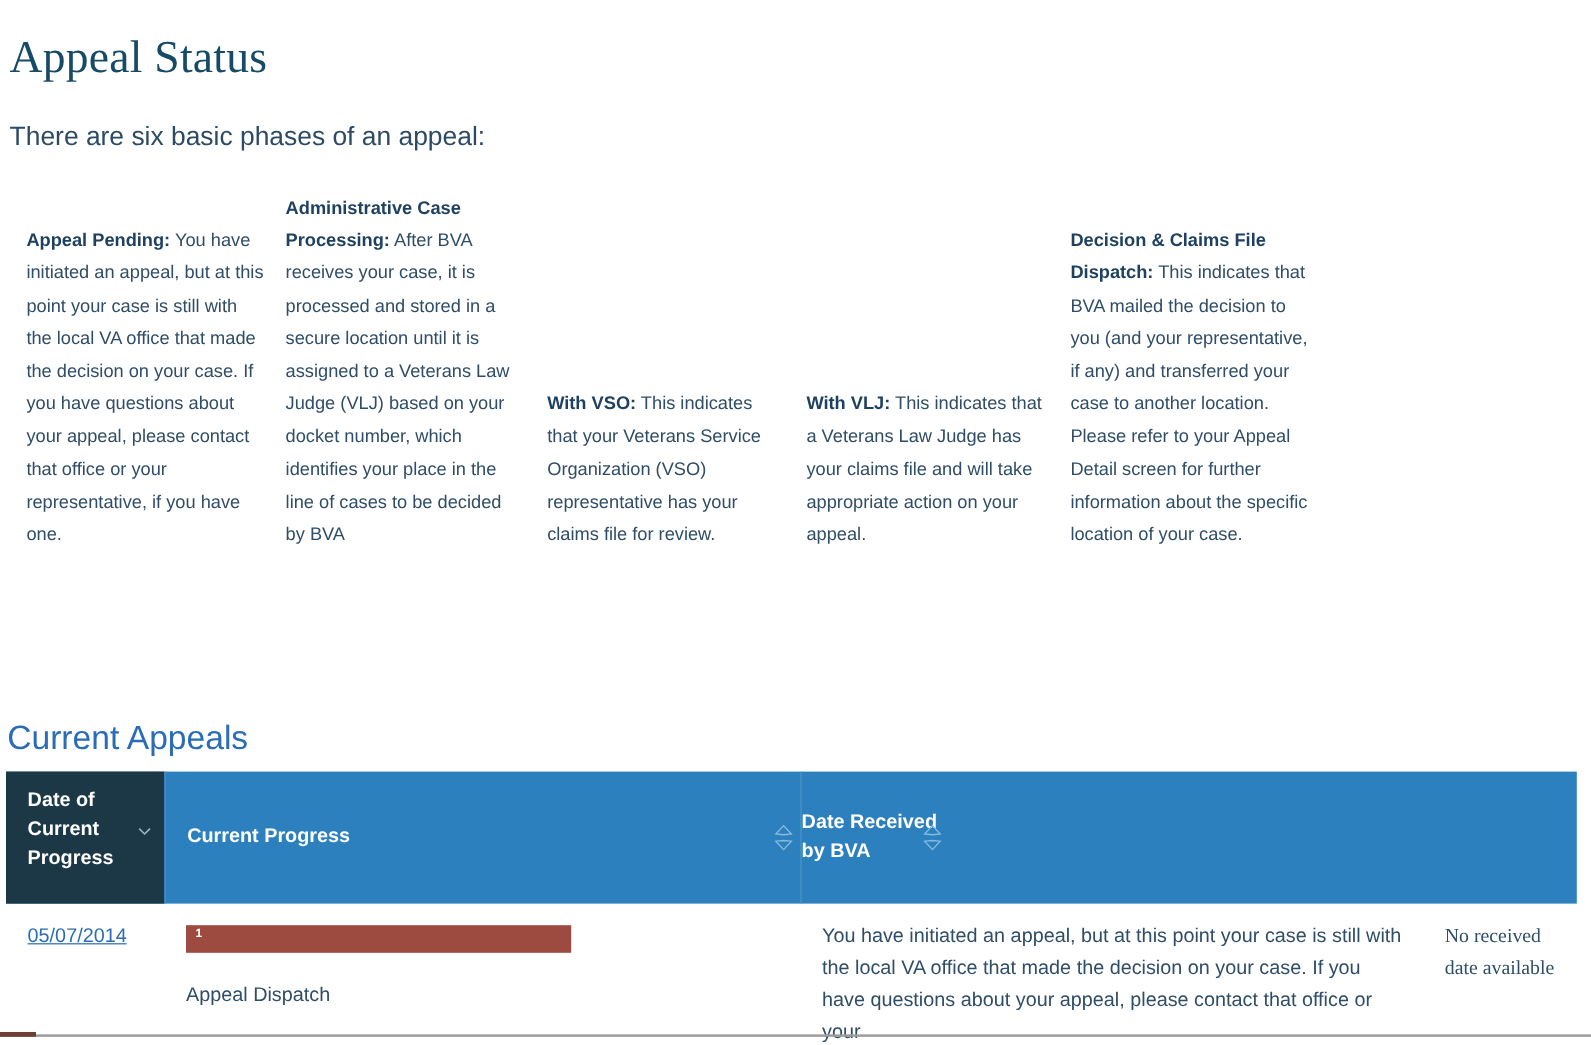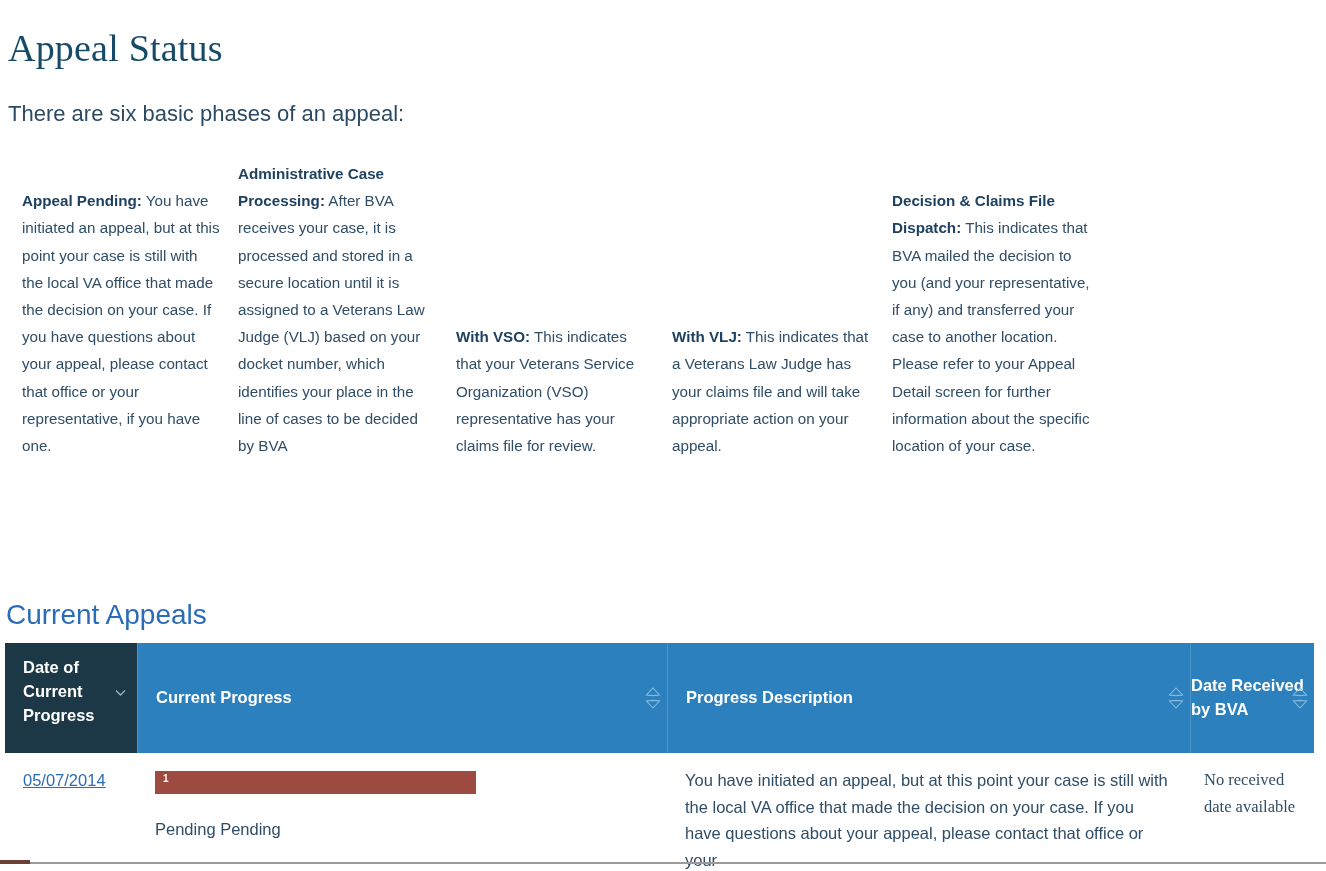--- a/index.html
+++ b/index.html
@@ -269,28 +269,20 @@
 
     <div class="th th-current-progress">
       <span class="th-label">Current Progress</span>
       <span class="sort-diamond">
         <svg width="16" height="22" viewBox="0 0 16 22">
             <path d="M8 1 L14.5 8 L8 8.6 L1.5 8 Z M8 21 L1.5 14 L8 13.4 L14.5 14 Z" fill="none" stroke="#86bcde" stroke-width="1.1"></path>
           </svg>
       </span>
     </div>
 
-    <div class="th th-progress-desc">
-      <span class="th-label">Progress Description</span>
-      <span class="sort-diamond">
-        <svg width="16" height="22" viewBox="0 0 16 22">
-            <path d="M8 1 L14.5 8 L8 8.6 L1.5 8 Z M8 21 L1.5 14 L8 13.4 L14.5 14 Z" fill="none" stroke="#86bcde" stroke-width="1.1"></path>
-          </svg>
-      </span>
-    </div>
 
     <div class="th th-date-received">
       <span class="th-label">Date Received by BVA</span>
       <span class="sort-diamond">
         <svg width="16" height="22" viewBox="0 0 16 22">
             <path d="M8 1 L14.5 8 L8 8.6 L1.5 8 Z M8 21 L1.5 14 L8 13.4 L14.5 14 Z" fill="none" stroke="#86bcde" stroke-width="1.1"></path>
           </svg>
       </span>
     </div>
 
@@ -300,21 +292,21 @@
     <div class="trow">
 
       <div class="td td-date">
         <span class="date-link">05/07/2014</span>
       </div>
 
       <div class="td td-progress">
         <div class="progress-bar">
           <span class="progress-bar-value">1</span>
         </div>
-        <div class="progress-label">Pending Pending</div>
+        <div class="progress-label">Appeal Dispatch</div>
       </div>
 
       <div class="td td-desc">You have initiated an appeal, but at this point your case is still with the local VA office that made the decision on your case. If you have questions about your appeal, please contact that office or your</div>
 
       <div class="td td-received">No received date available</div>
 
     </div>
   </div>
 
 </div>

